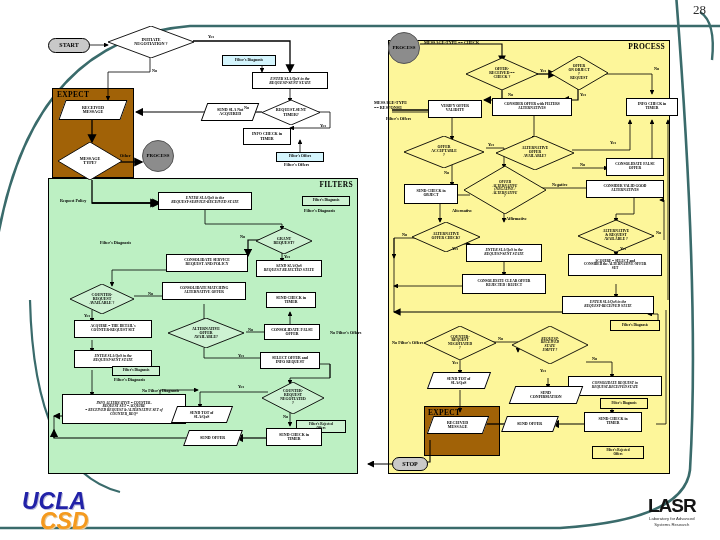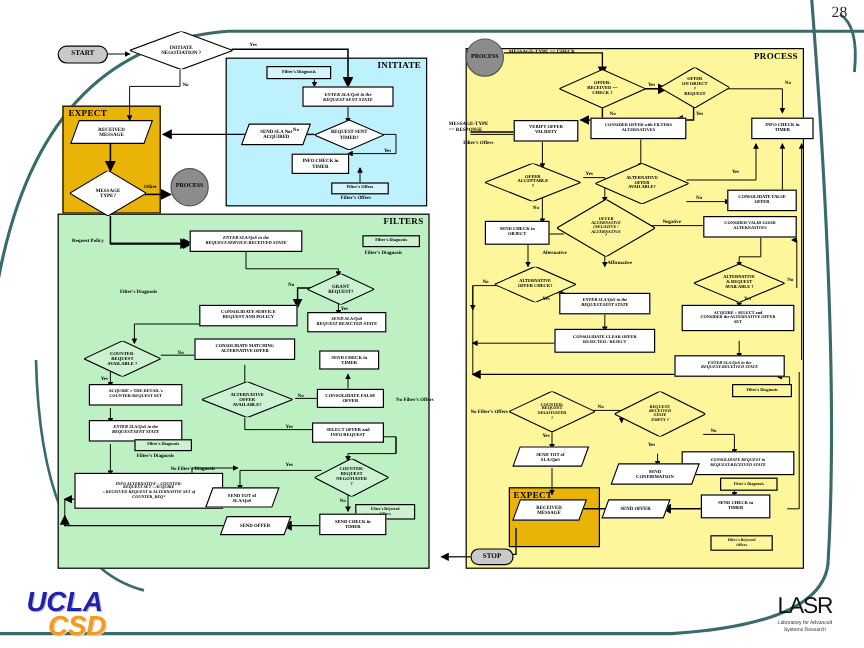--- a/index.html
+++ b/index.html
@@ -22,36 +22,36 @@
   }
 
   
   .ucla-logo { position:absolute; left:22px; top:492px; line-height:0.86; }
   .ucla-logo .u1 { font-family:"Liberation Sans", sans-serif; font-weight:bold; font-size:23px;
         font-style:italic; color:#2222a8; letter-spacing:0px; display:block; text-shadow:1px 1px 0 #bbbbd8; }
   .ucla-logo .u2 { font-family:"Liberation Sans", sans-serif; font-weight:bold; font-size:23px;
         font-style:italic; color:#f59a1e; display:block; margin-left:18px; text-shadow:1px 1px 0 #e4cba0; }
 
   .lasr-logo { position:absolute; left:648px; top:496px; text-align:center; }
-  .lasr-logo .l1 { font-family:"Liberation Sans", sans-serif; font-weight:normal; font-size:19px;
+  .lasr-logo .l1 { font-family:"Liberation Sans", sans-serif; font-weight:bold; font-size:19px;
         color:#141414; letter-spacing:-1px; display:block; line-height:1; }
   .lasr-logo .l2 { font-family:"Liberation Sans", sans-serif; font-size:4.2px; color:#2a2a2a;
         display:block; line-height:1.25; margin-top:1px; }
 
   
   #diagram { position:absolute; left:0; top:0; width:720px; height:540px; }
   .region {
     position:absolute; border:1px solid #000;
   }
   .region > .region-title {
     position:absolute; right:4px; top:1px;
     font-family:"Liberation Serif", serif; font-weight:bold;
     font-size:7.5px; color:#000; letter-spacing:0.3px;
   }
-  .r-expect  { background:#eab308; }
+  .r-expect  { background:#a16207; }
   .r-initiate{ background:#bdf1fb; }
   .r-service { background:#bdf0c3; }
   .r-process { background:#fdf69a; }
 
   
   .node {
     position:absolute; display:flex; align-items:center; justify-content:center;
     text-align:center; color:#000; font-family:"Liberation Serif", serif;
     font-weight:bold; line-height:1.02; overflow:hidden;
   }
@@ -94,23 +94,20 @@
   </div>
 
   <div class="lasr-logo">
     <span class="l1">LASR</span>
     <span class="l2">Laboratory for Advanced</span>
     <span class="l2">Systems Research</span>
   </div>
 
   <div id="diagram">
 
-    <div class="region r-initiate" style="left:188px; top:48px; width:168px; height:124px;">
-      <div class="region-title">INITIATE</div>
-    </div>
 
     <div class="region r-expect" style="left:52px; top:88px; width:82px; height:90px;">
       <div class="region-title" style="left:4px; right:auto;">EXPECT</div>
     </div>
 
     <div class="region r-service" style="left:48px; top:178px; width:310px; height:296px;">
       <div class="region-title">FILTERS</div>
     </div>
 
     <div class="region r-process" style="left:388px; top:40px; width:282px; height:434px;">

